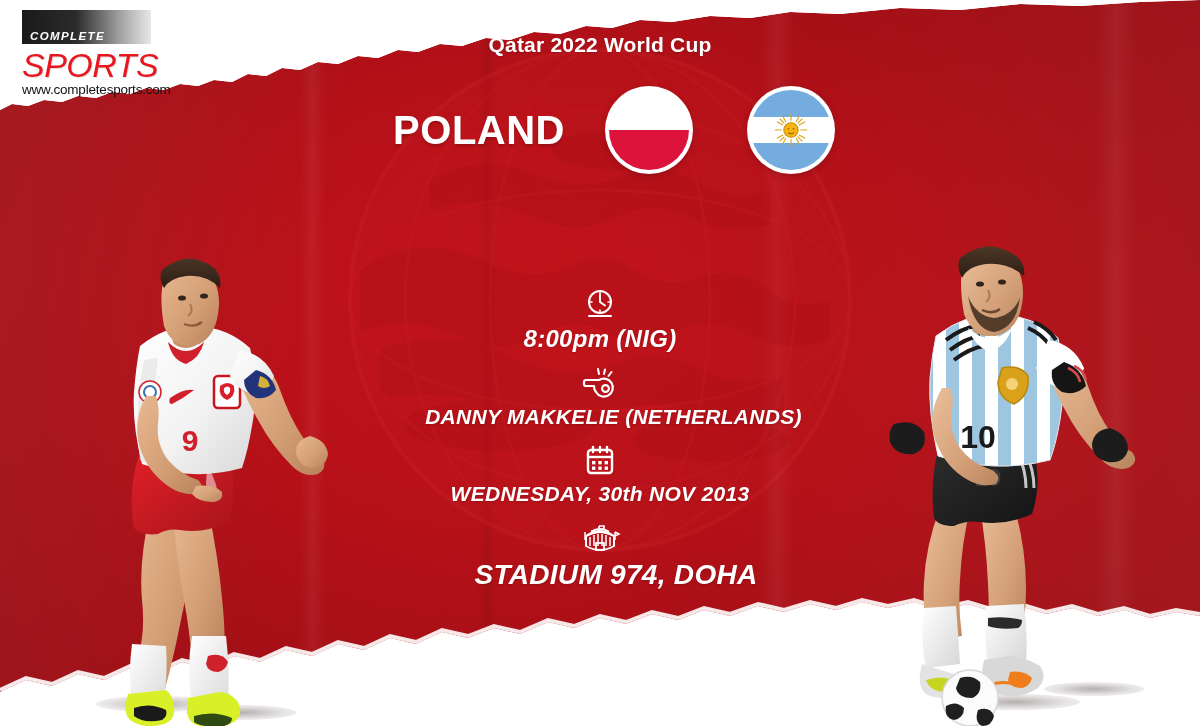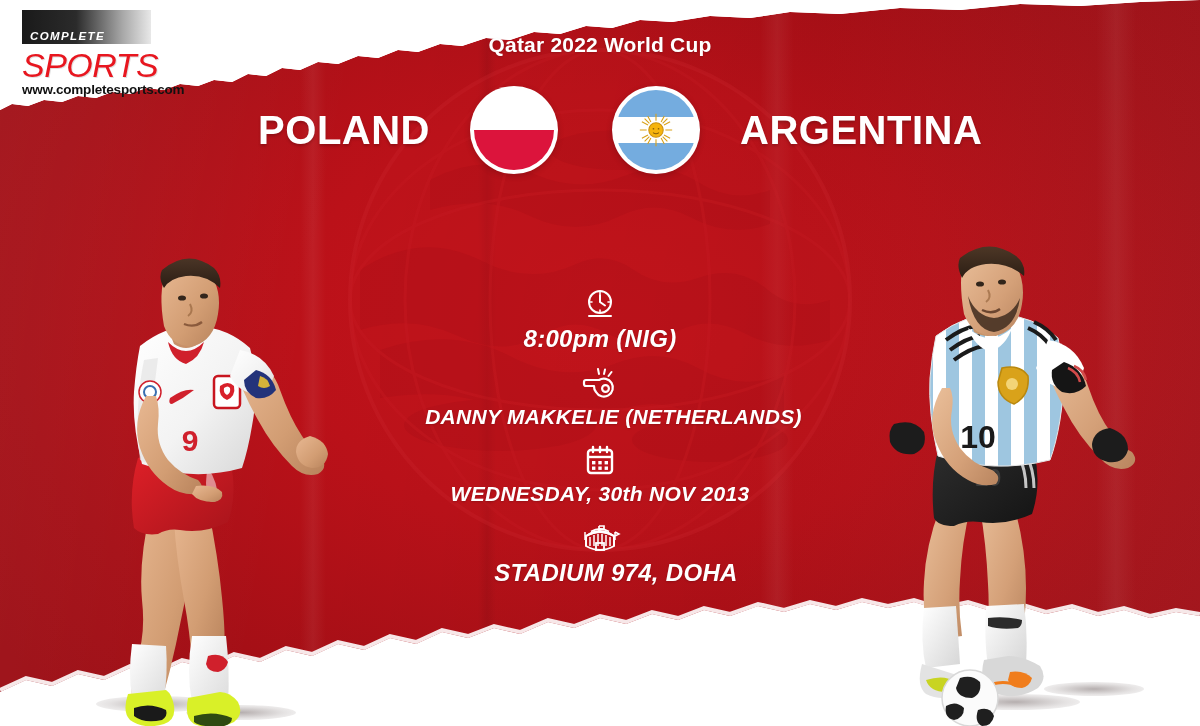--- a/index.html
+++ b/index.html
@@ -100,21 +100,21 @@
     font-style: italic;
     letter-spacing: -0.5px;
     line-height: 40px;
     margin-top: 1px;
     text-shadow: 1px 1px 0 rgba(0,0,0,0.12);
   }
   .logo-url {
     display: block;
     color: #111111;
     font-size: 13.5px;
-    font-weight: bold;
+    font-weight: normal;
     letter-spacing: -0.2px;
     line-height: 14px;
     margin-top: -2px;
   }
 
   
   .event-title {
     position: absolute;
     left: 0;
     right: 0;
@@ -206,21 +206,21 @@
   .info-text {
     color: #ffffff;
     font-weight: bold;
     letter-spacing: 0.3px;
     text-shadow: 0 1px 2px rgba(0,0,0,0.18);
     line-height: 1.05;
   }
   .info-text.time { font-size: 24px; }
   .info-text.ref { font-size: 21px; margin-left: 27px; }
   .info-text.date { font-size: 21px; }
-  .info-text.venue { font-size: 24px; padding-left: 32px; }
+  .info-text.venue { font-size: 28px; padding-left: 32px; }
 
   
   .player {
     position: absolute;
     bottom: 0;
     z-index: 9;
     pointer-events: none;
   }
   .player-left { left: 58px; width: 300px; height: 480px; }
   .player-right { right: 28px; width: 330px; height: 490px; }
@@ -491,21 +491,20 @@
                      M36.6 10.2 L29.4 14 M10.6 26 L3.4 29.8"></path>
           </g>
           <circle cx="20" cy="20" r="8.5" fill="#f6b40e" stroke="#c98f10" stroke-width="1.2"></circle>
           <circle cx="17" cy="18.5" r="1" fill="#8a5f09"></circle>
           <circle cx="23" cy="18.5" r="1" fill="#8a5f09"></circle>
           <path d="M16.5 23 q3.5 3 7 0" stroke="#8a5f09" stroke-width="1.2" fill="none"></path>
         </svg>
       </div>
     </div>
 
-    <div class="team-name away">ARGENTINA</div>
   </div>
 
   <div class="info-list">
 
     <div class="info-row">
       <svg class="info-icon" width="34" height="32" viewBox="0 0 34 32">
         <circle cx="17" cy="14" r="11" fill="none" stroke="#ffffff" stroke-width="2"></circle>
         <path d="M17 7 V14 L22 17.5" fill="none" stroke="#ffffff" stroke-width="2" stroke-linecap="round"></path>
         <path d="M17 4 V6 M17 22 V24 M7 14 H9 M25 14 H27" stroke="#ffffff" stroke-width="1.6" stroke-linecap="round"></path>
         <path d="M6 28 H28" stroke="#ffffff" stroke-width="2" stroke-linecap="round"></path>

